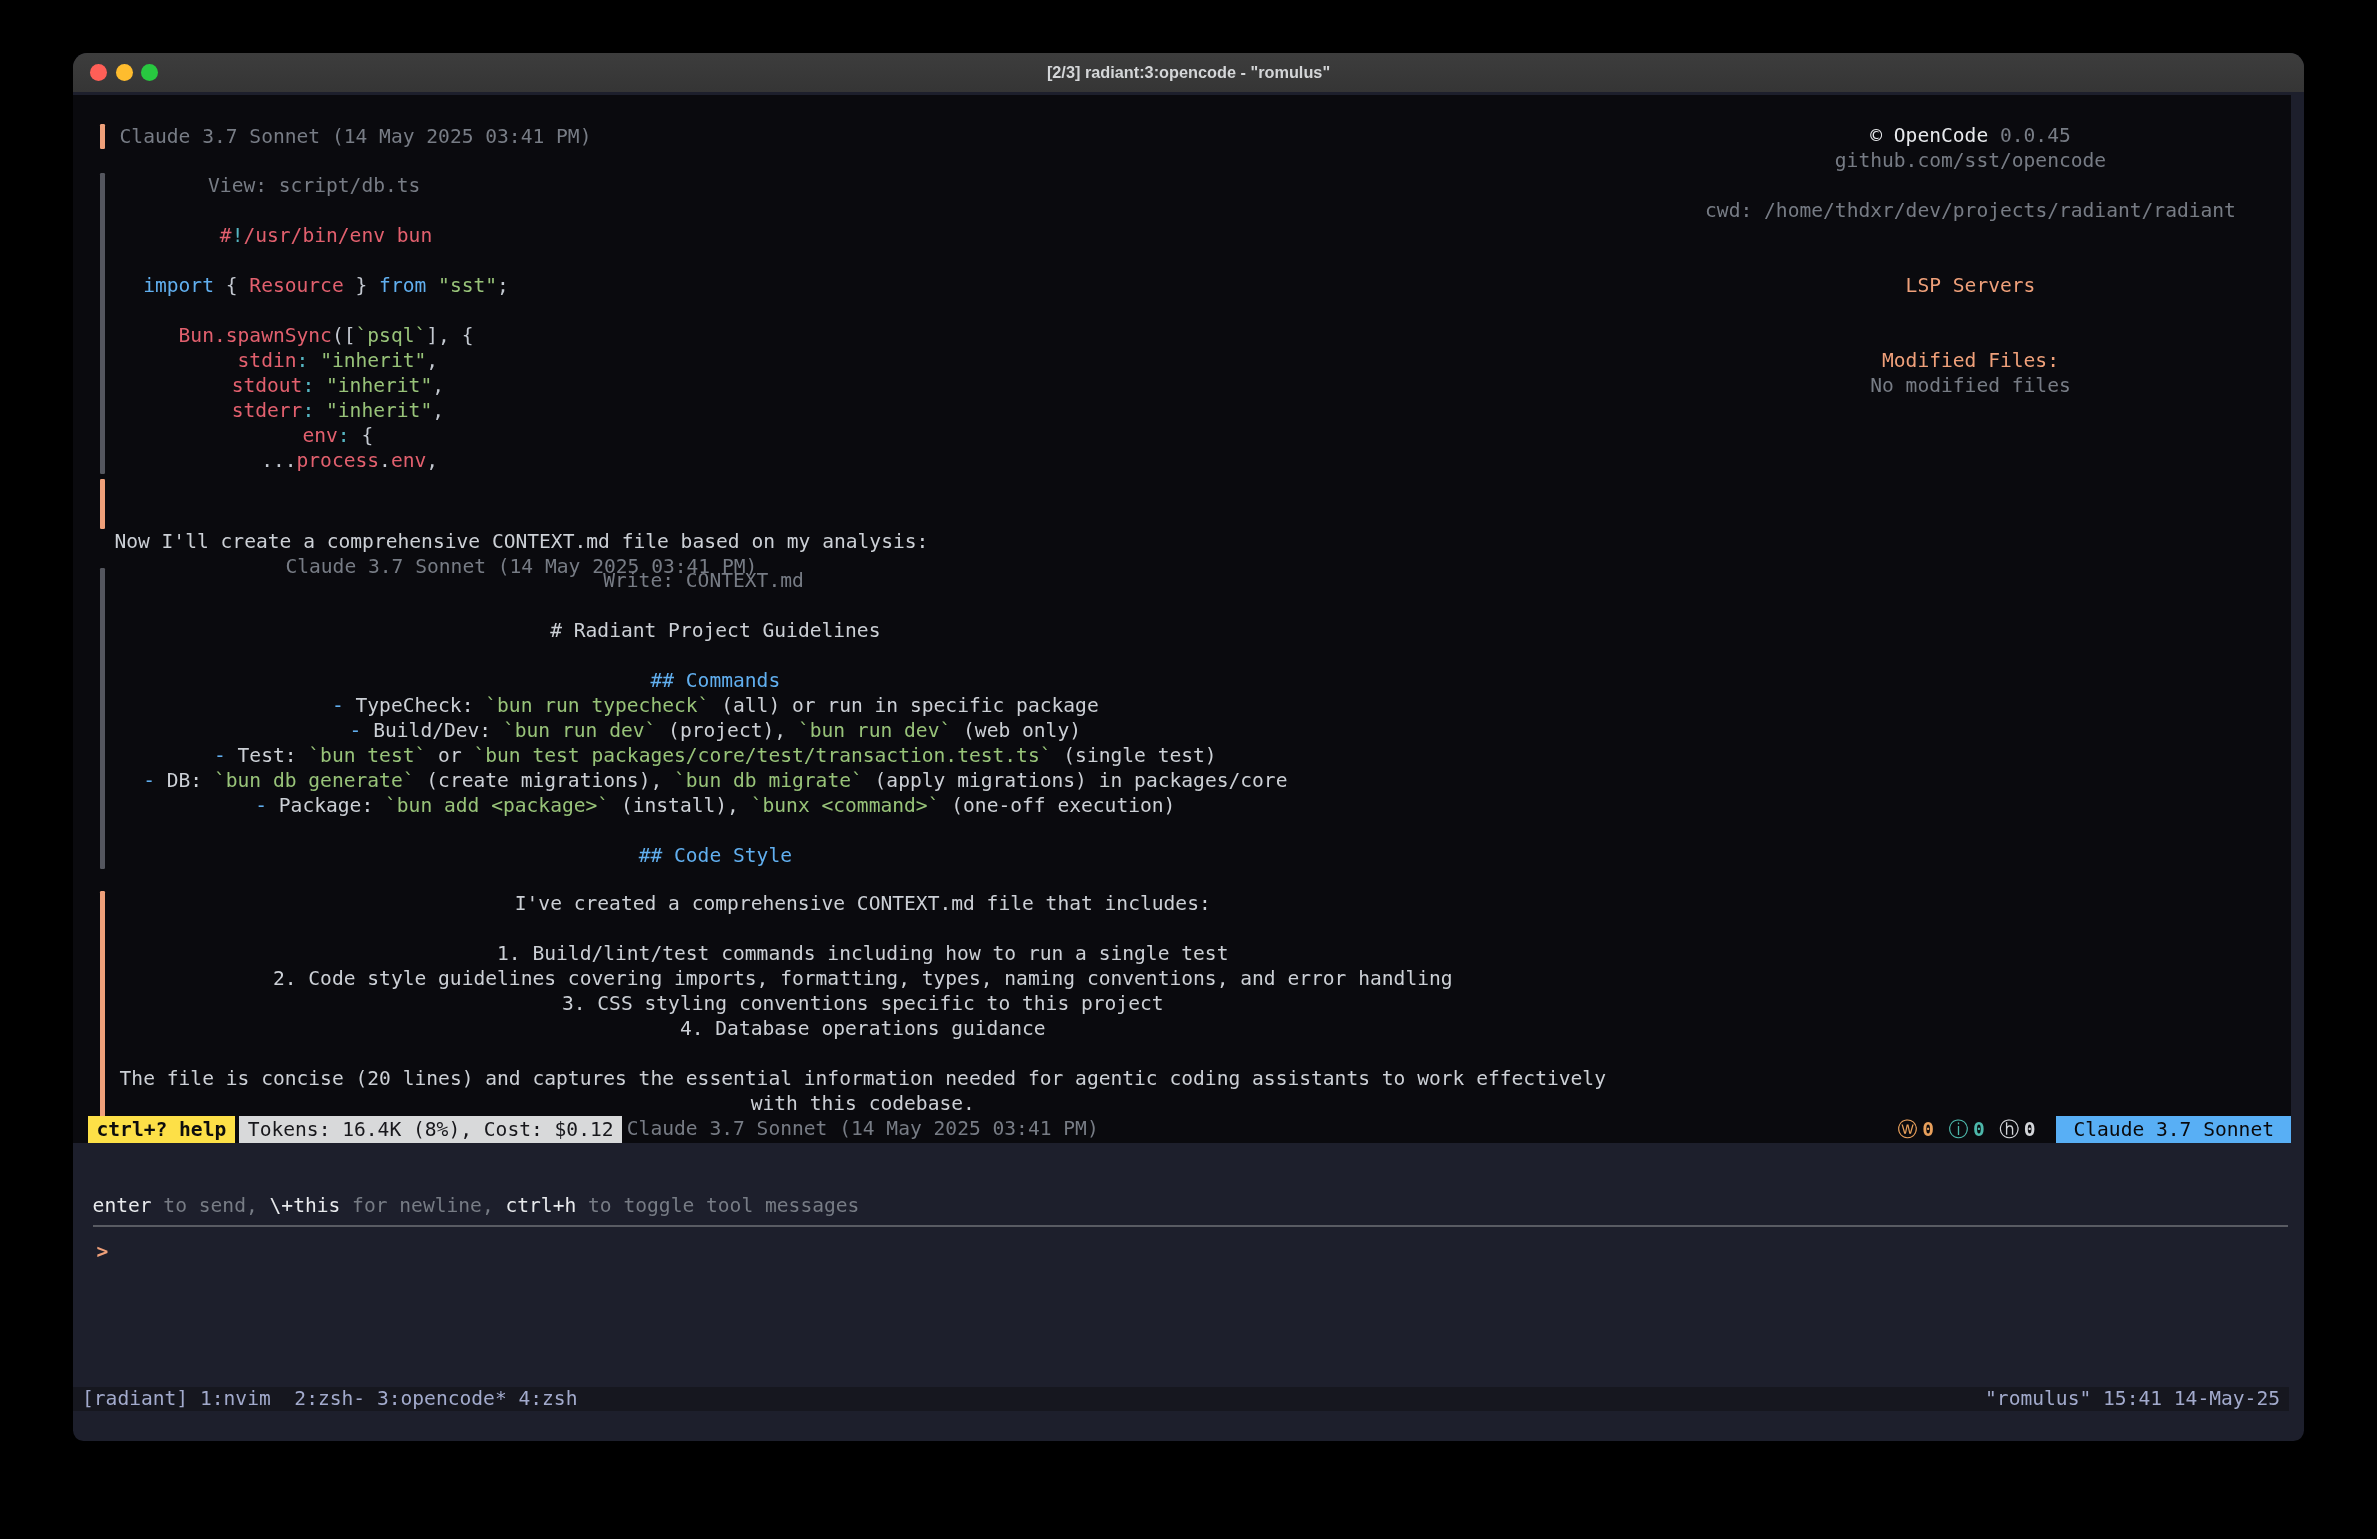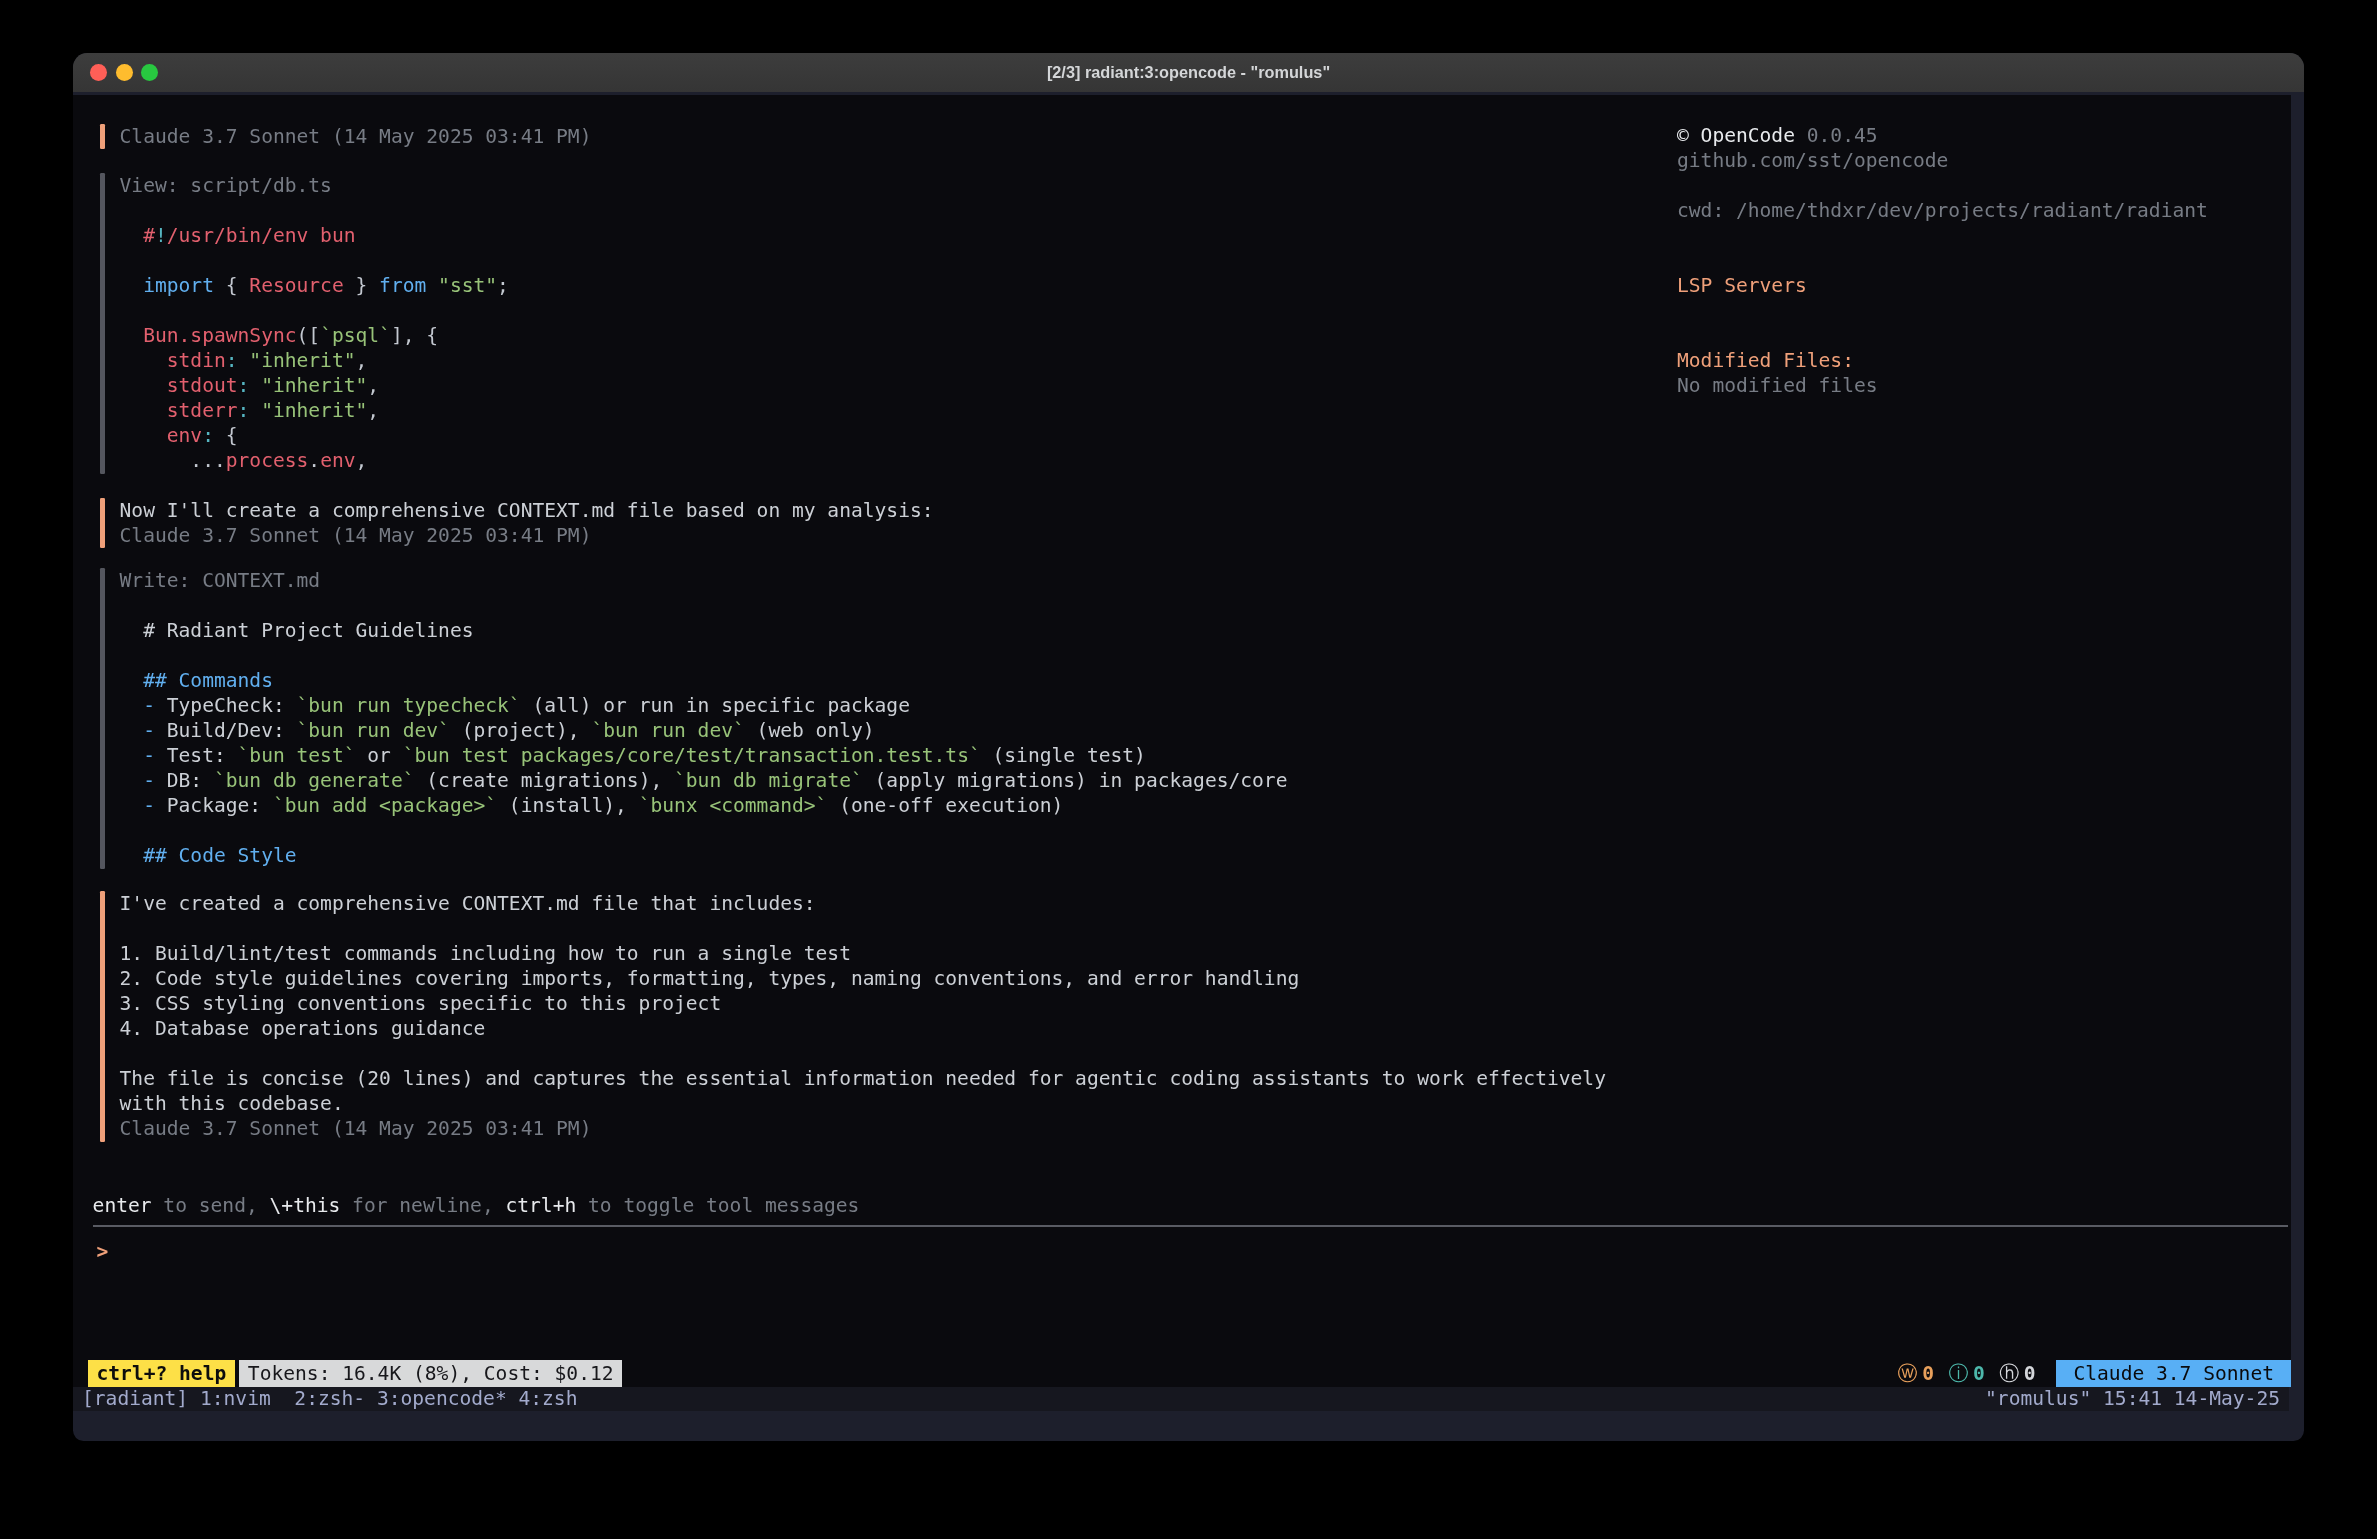--- a/index.html
+++ b/index.html
@@ -23,23 +23,23 @@
     font-family:"Liberation Sans",sans-serif;
     font-weight:700;font-size:16.3px;color:#d4d6d8;
   }
   .lights{position:absolute;left:17px;top:11px;display:flex;gap:8.5px;}
   .light{width:17px;height:17px;border-radius:50%;}
   .light.red{background:#ff5f57;}
   .light.yellow{background:#febc2e;}
   .light.green{background:#28c840;}
   
   .app{
-    position:absolute;left:0;top:42px;width:2218px;height:1292px;
+    position:absolute;left:0;top:42px;width:2218px;height:1048px;
     background:#0a0a0e;
-    font-size:19.6px;line-height:25px;color:#ccd0d6;
+    font-size:19.6px;line-height:25px;color:#ccd0d6;text-align:center;
   }
   .block{position:absolute;left:27px;display:flex;}
   .msgbar{width:5.2px;flex:none;border-radius:1.3px;}
   .msgbar.orange{background:#efa07a;}
   .msgbar.gray{background:#54565e;}
   .blines{margin-left:14.4px;}
   .tline{height:25px;white-space:pre;}
   .sidebar{position:absolute;left:1604px;top:28px;width:587px;}
   .pline{min-height:25px;white-space:pre-wrap;}
   .c-gray{color:#777c85;}
@@ -109,21 +109,21 @@
             <div class="tline"><span class="seg c-fg">  </span><span class="seg c-blue">import</span><span class="seg c-fg"> { </span><span class="seg c-red">Resource</span><span class="seg c-fg"> } </span><span class="seg c-blue">from</span><span class="seg c-fg"> </span><span class="seg c-green">"sst"</span><span class="seg c-fg">;</span></div>
             <div class="tline"></div>
             <div class="tline"><span class="seg c-fg">  </span><span class="seg c-red">Bun.spawnSync</span><span class="seg c-fg">([</span><span class="seg c-green">`psql`</span><span class="seg c-fg">], {</span></div>
             <div class="tline"><span class="seg c-fg">    </span><span class="seg c-red">stdin</span><span class="seg c-cyan">:</span><span class="seg c-fg"> </span><span class="seg c-green">"inherit"</span><span class="seg c-fg">,</span></div>
             <div class="tline"><span class="seg c-fg">    </span><span class="seg c-red">stdout</span><span class="seg c-cyan">:</span><span class="seg c-fg"> </span><span class="seg c-green">"inherit"</span><span class="seg c-fg">,</span></div>
             <div class="tline"><span class="seg c-fg">    </span><span class="seg c-red">stderr</span><span class="seg c-cyan">:</span><span class="seg c-fg"> </span><span class="seg c-green">"inherit"</span><span class="seg c-fg">,</span></div>
             <div class="tline"><span class="seg c-fg">    </span><span class="seg c-red">env</span><span class="seg c-cyan">:</span><span class="seg c-fg"> {</span></div>
             <div class="tline"><span class="seg c-fg">      ...</span><span class="seg c-red">process</span><span class="seg c-fg">.</span><span class="seg c-red">env</span><span class="seg c-fg">,</span></div>
           </div>
         </div>
-        <div class="block" style="top: 403px;">
+        <div class="block" style="top: 384px; flex-direction: column;">
           <div class="msgbar orange" style="height: 50px;"></div>
           <div class="blines">
             <div class="tline"><span class="seg c-white">Now I'll create a comprehensive CONTEXT.md file based on my analysis:</span></div>
             <div class="tline"><span class="seg c-gray">Claude 3.7 Sonnet (14 May 2025 03:41 PM)</span></div>
           </div>
         </div>
         <div class="block" style="top: 473px;">
           <div class="msgbar gray" style="height: 301px;"></div>
           <div class="blines">
             <div class="tline"><span class="seg c-gray">Write: CONTEXT.md</span></div>

